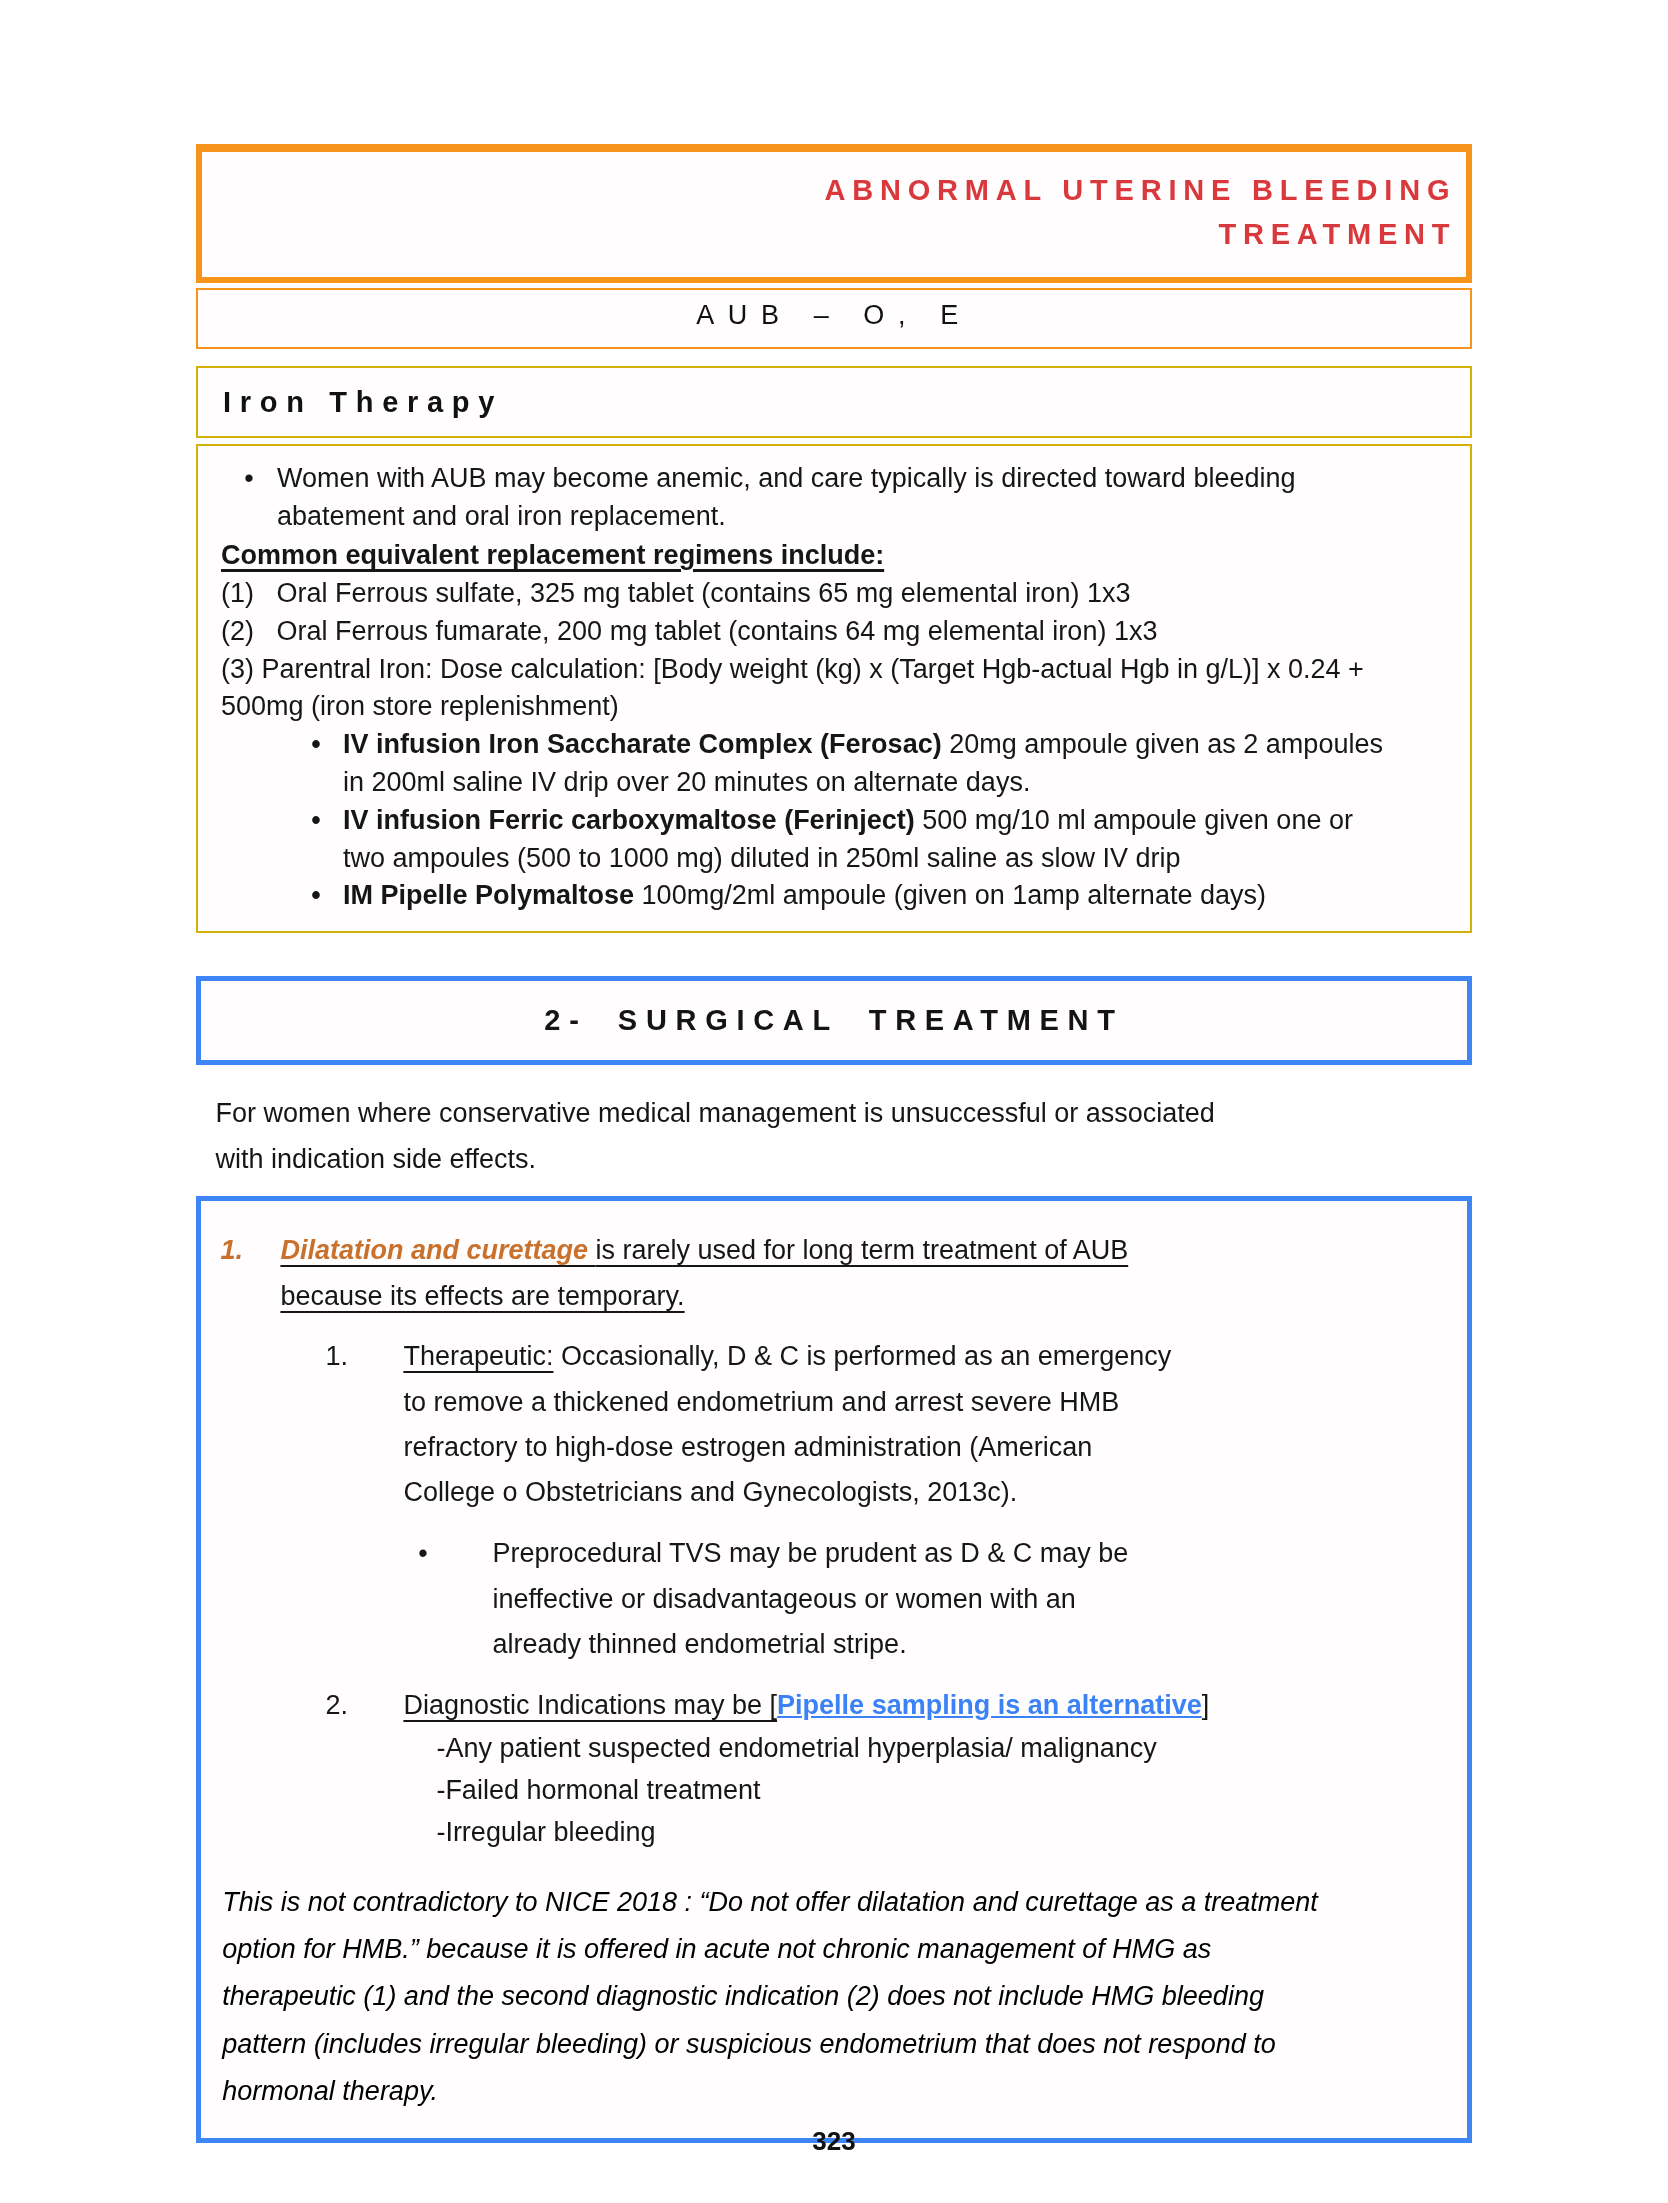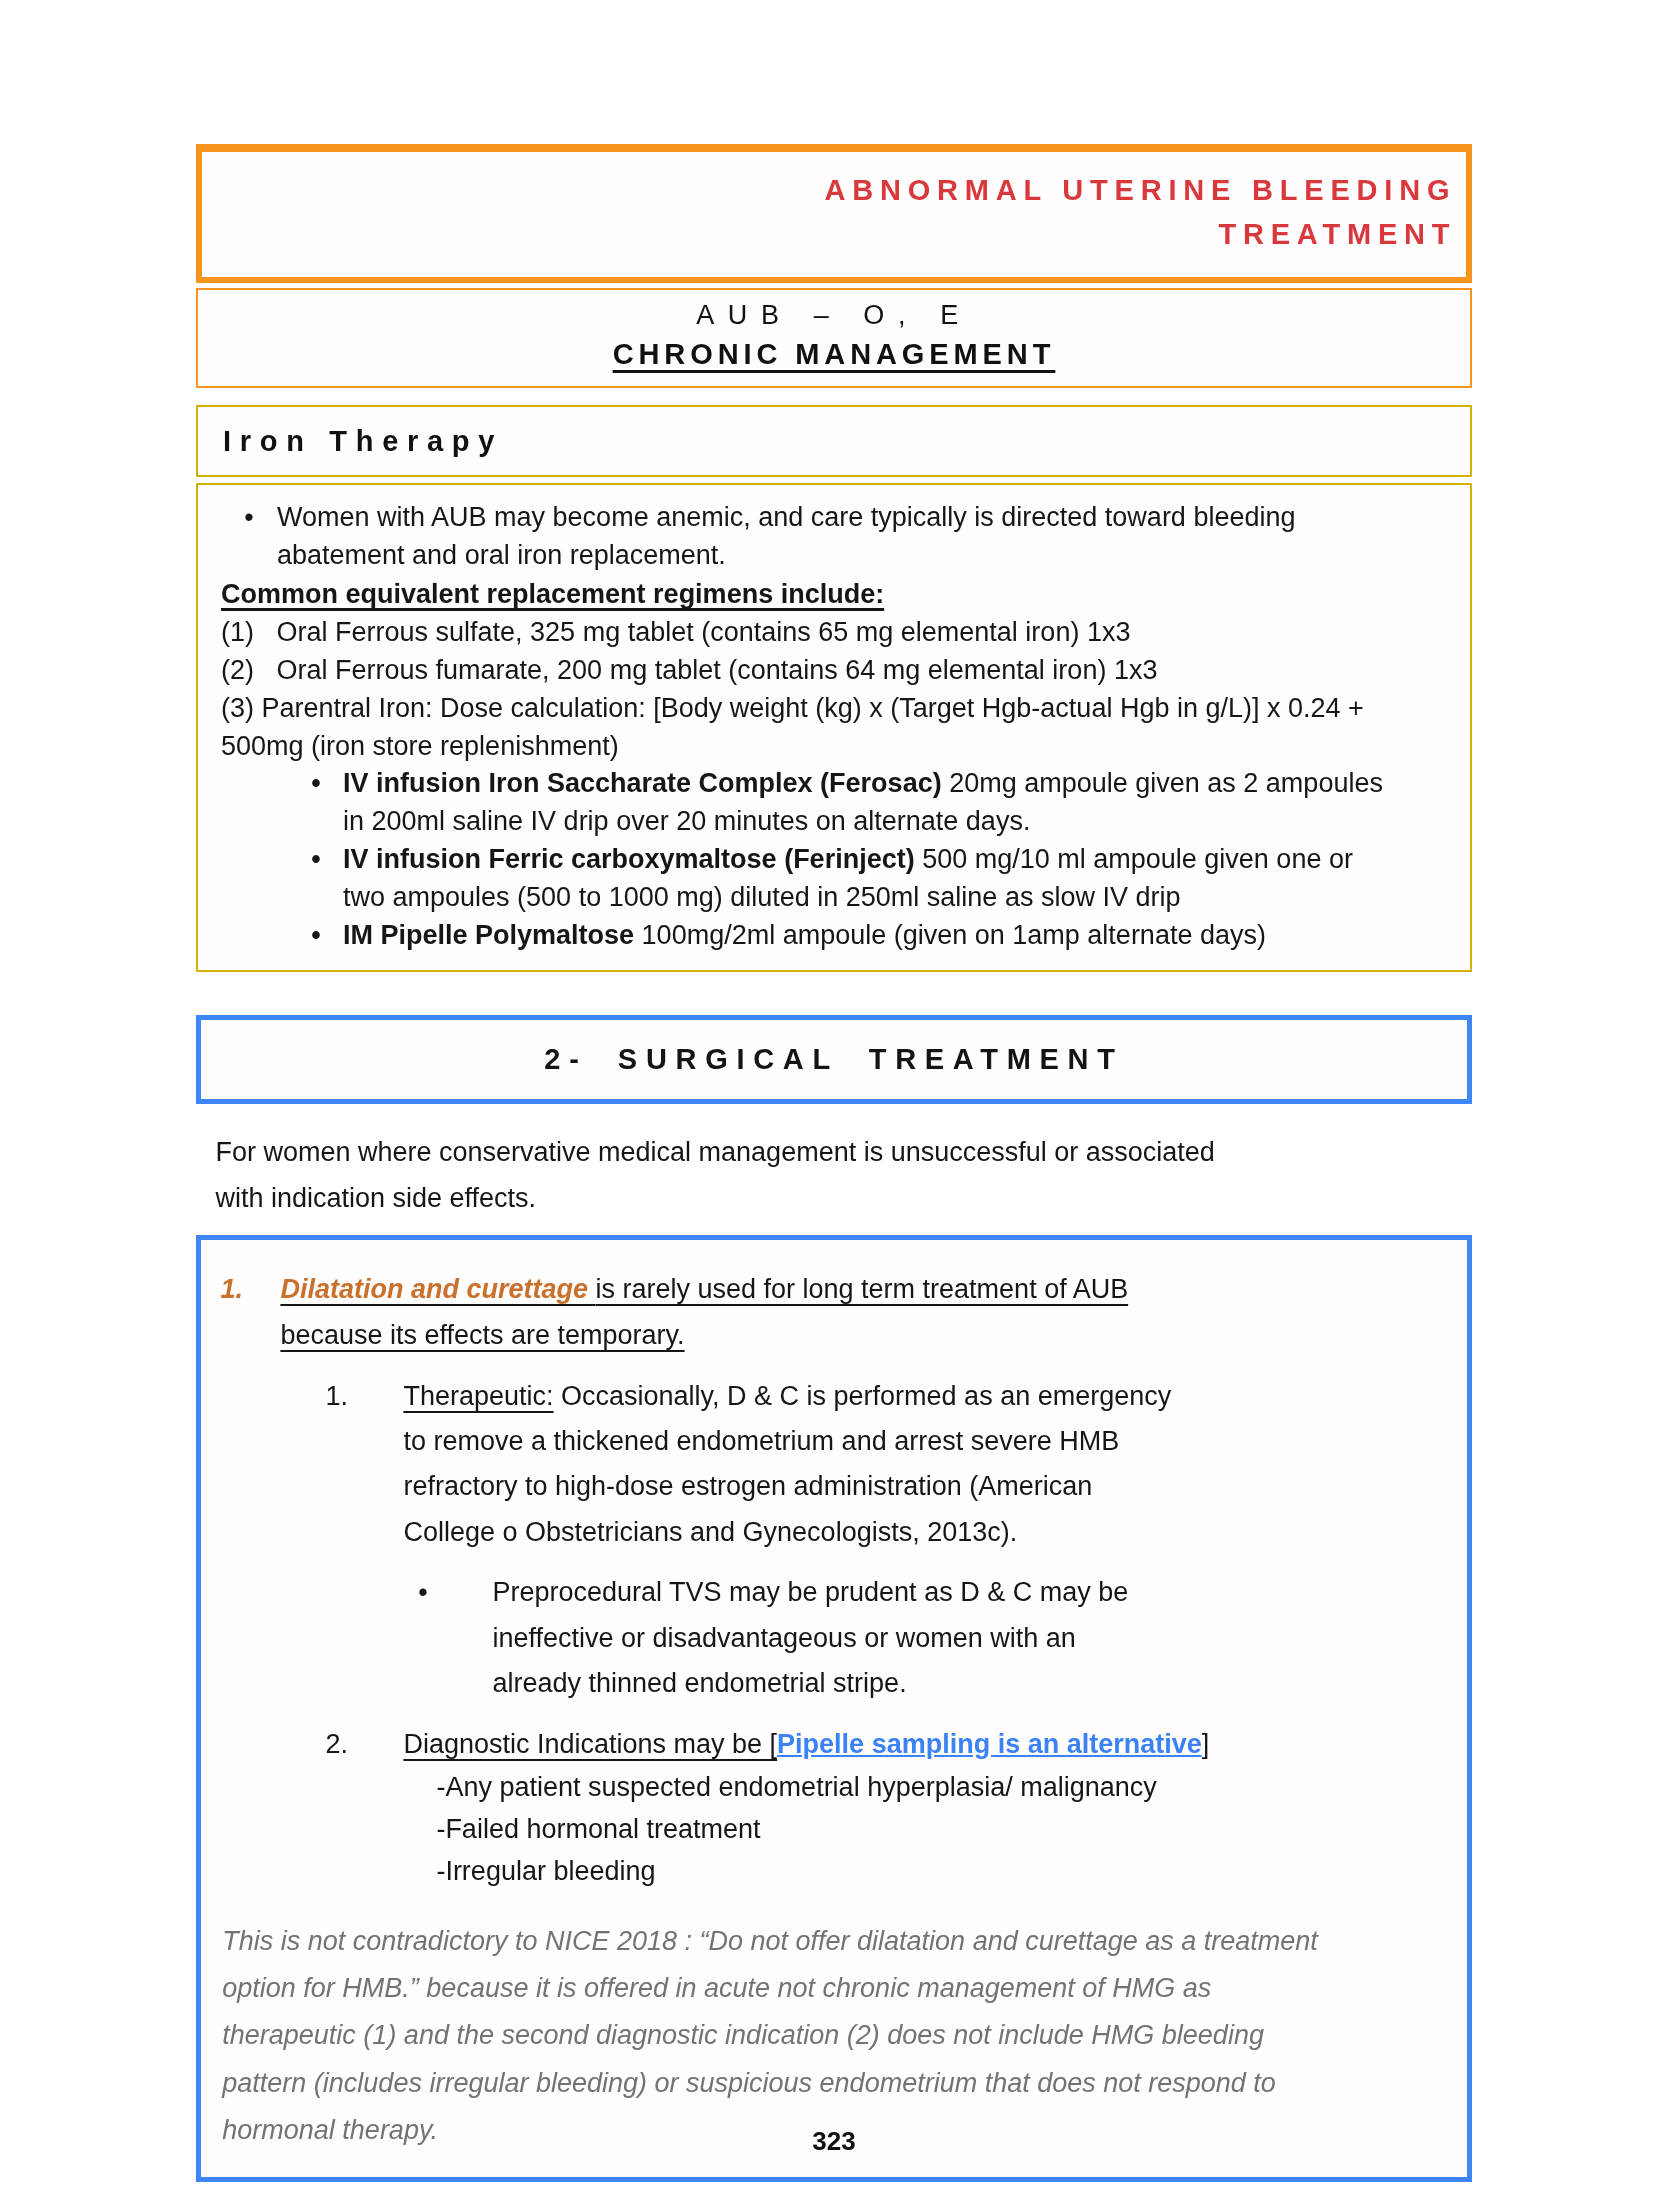--- a/index.html
+++ b/index.html
@@ -99,42 +99,41 @@
   .num2 { flex:0 0 78px; }
   .t-label { text-decoration:underline; text-decoration-thickness:1.9px; text-underline-offset:5.8px; }
   .t-text-block { max-width:786px; }
   .tvs-row { margin-left:192px; margin-top:15.5px; }
   .tvs-bullet { flex:0 0 80px; text-align:left; padding-left:5.8px; }
   .tvs-text { max-width:670px; }
   .blue-bold { color:#3b82f6; font-weight:bold;text-decoration:underline; }
   .dash-block { margin-left:216px; line-height:1.55; }
   .note {
     margin-top:25px; margin-left:1.9px;
-    font-style:italic; line-height:1.75; max-width:1101px; color:#737373;
+    font-style:italic; line-height:1.75; max-width:1101px; color:#000000;
   }
 
   .page-number {
     position:absolute; left:0; right:0; bottom:47px;
     text-align:center; font-size:26px; font-weight:bold; color:#111;
   }
 </style>
 </head>
 <body>
 
 <div class="page">
   <div class="content">
 
     <div class="box box-title">
       <div class="title-line">ABNORMAL UTERINE BLEEDING</div>
       <div class="title-line">TREATMENT</div>
     </div>
 
     <div class="box box-subtitle">
       <div class="subtitle-line1">AUB – O, E</div>
-      <div class="subtitle-line2">CHRONIC MANAGEMENT</div>
     </div>
 
     <div class="box box-iron-header">
       <span class="iron-header-text">Iron Therapy</span>
     </div>
 
     <div class="box box-iron-content">
       <div class="row">
         <span class="marker">•</span>
         <span class="iron-bullet-text">Women with AUB may become anemic, and care typically is directed toward bleeding abatement and oral iron replacement.</span>

